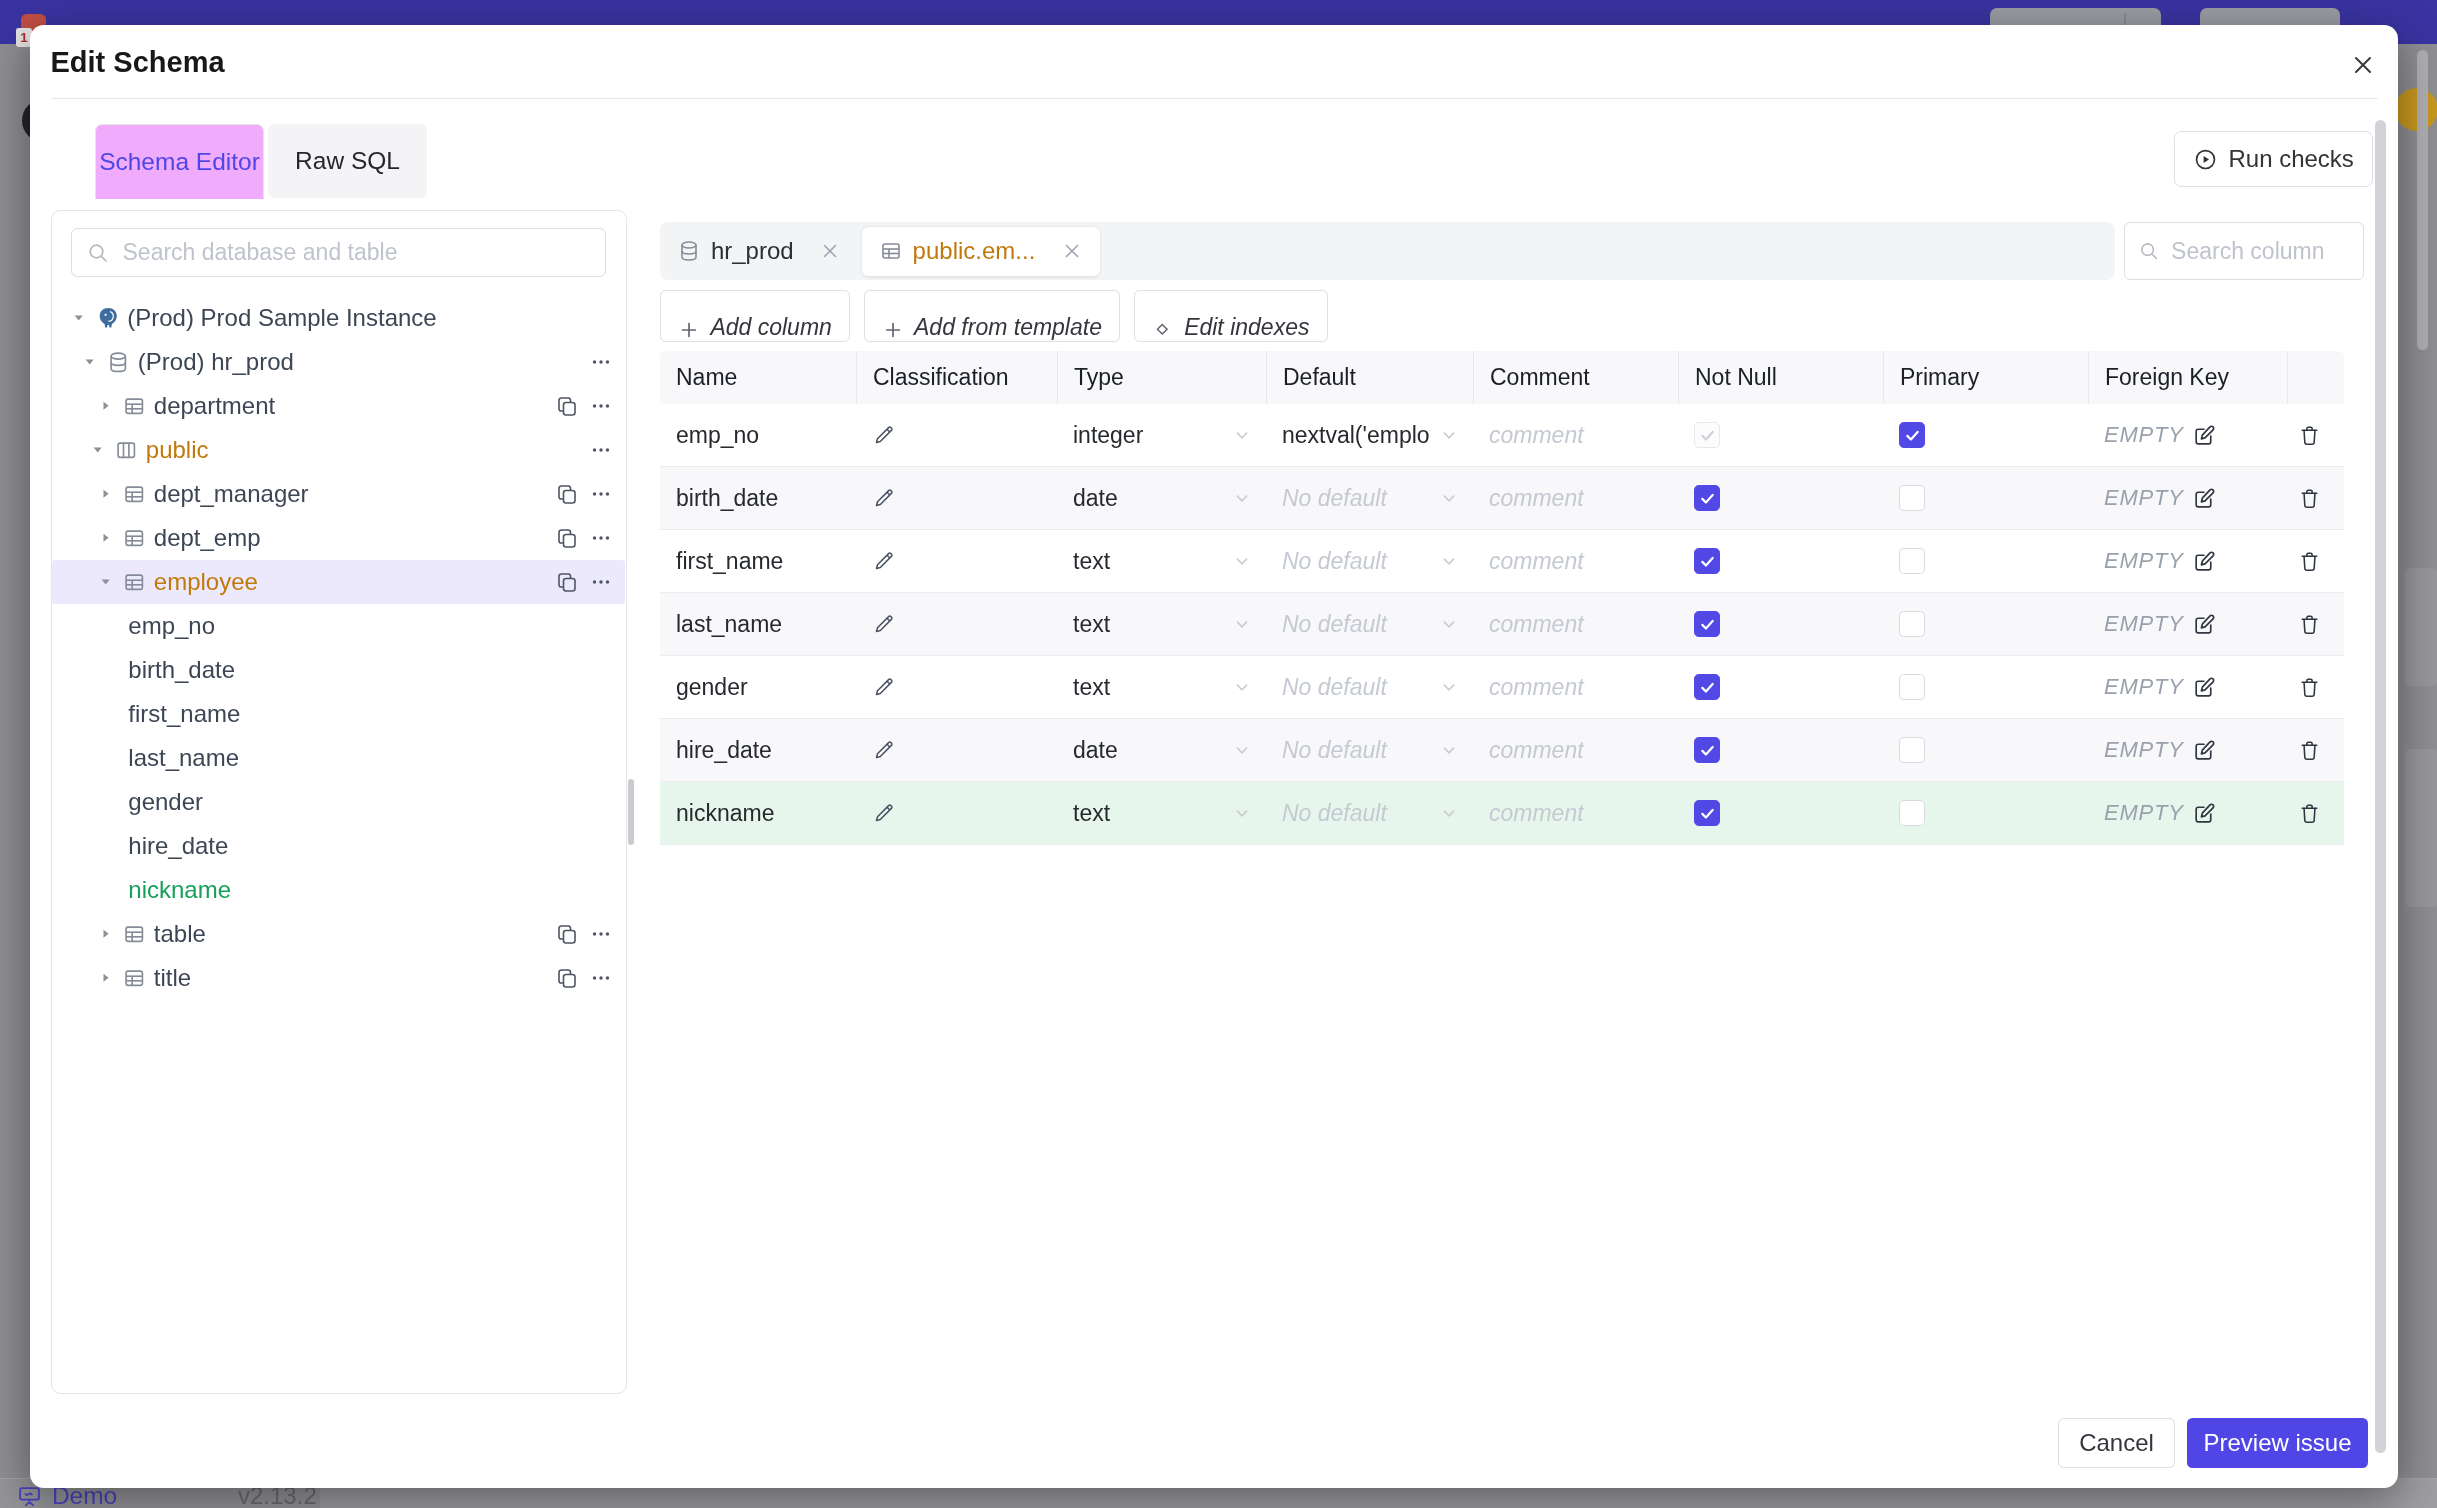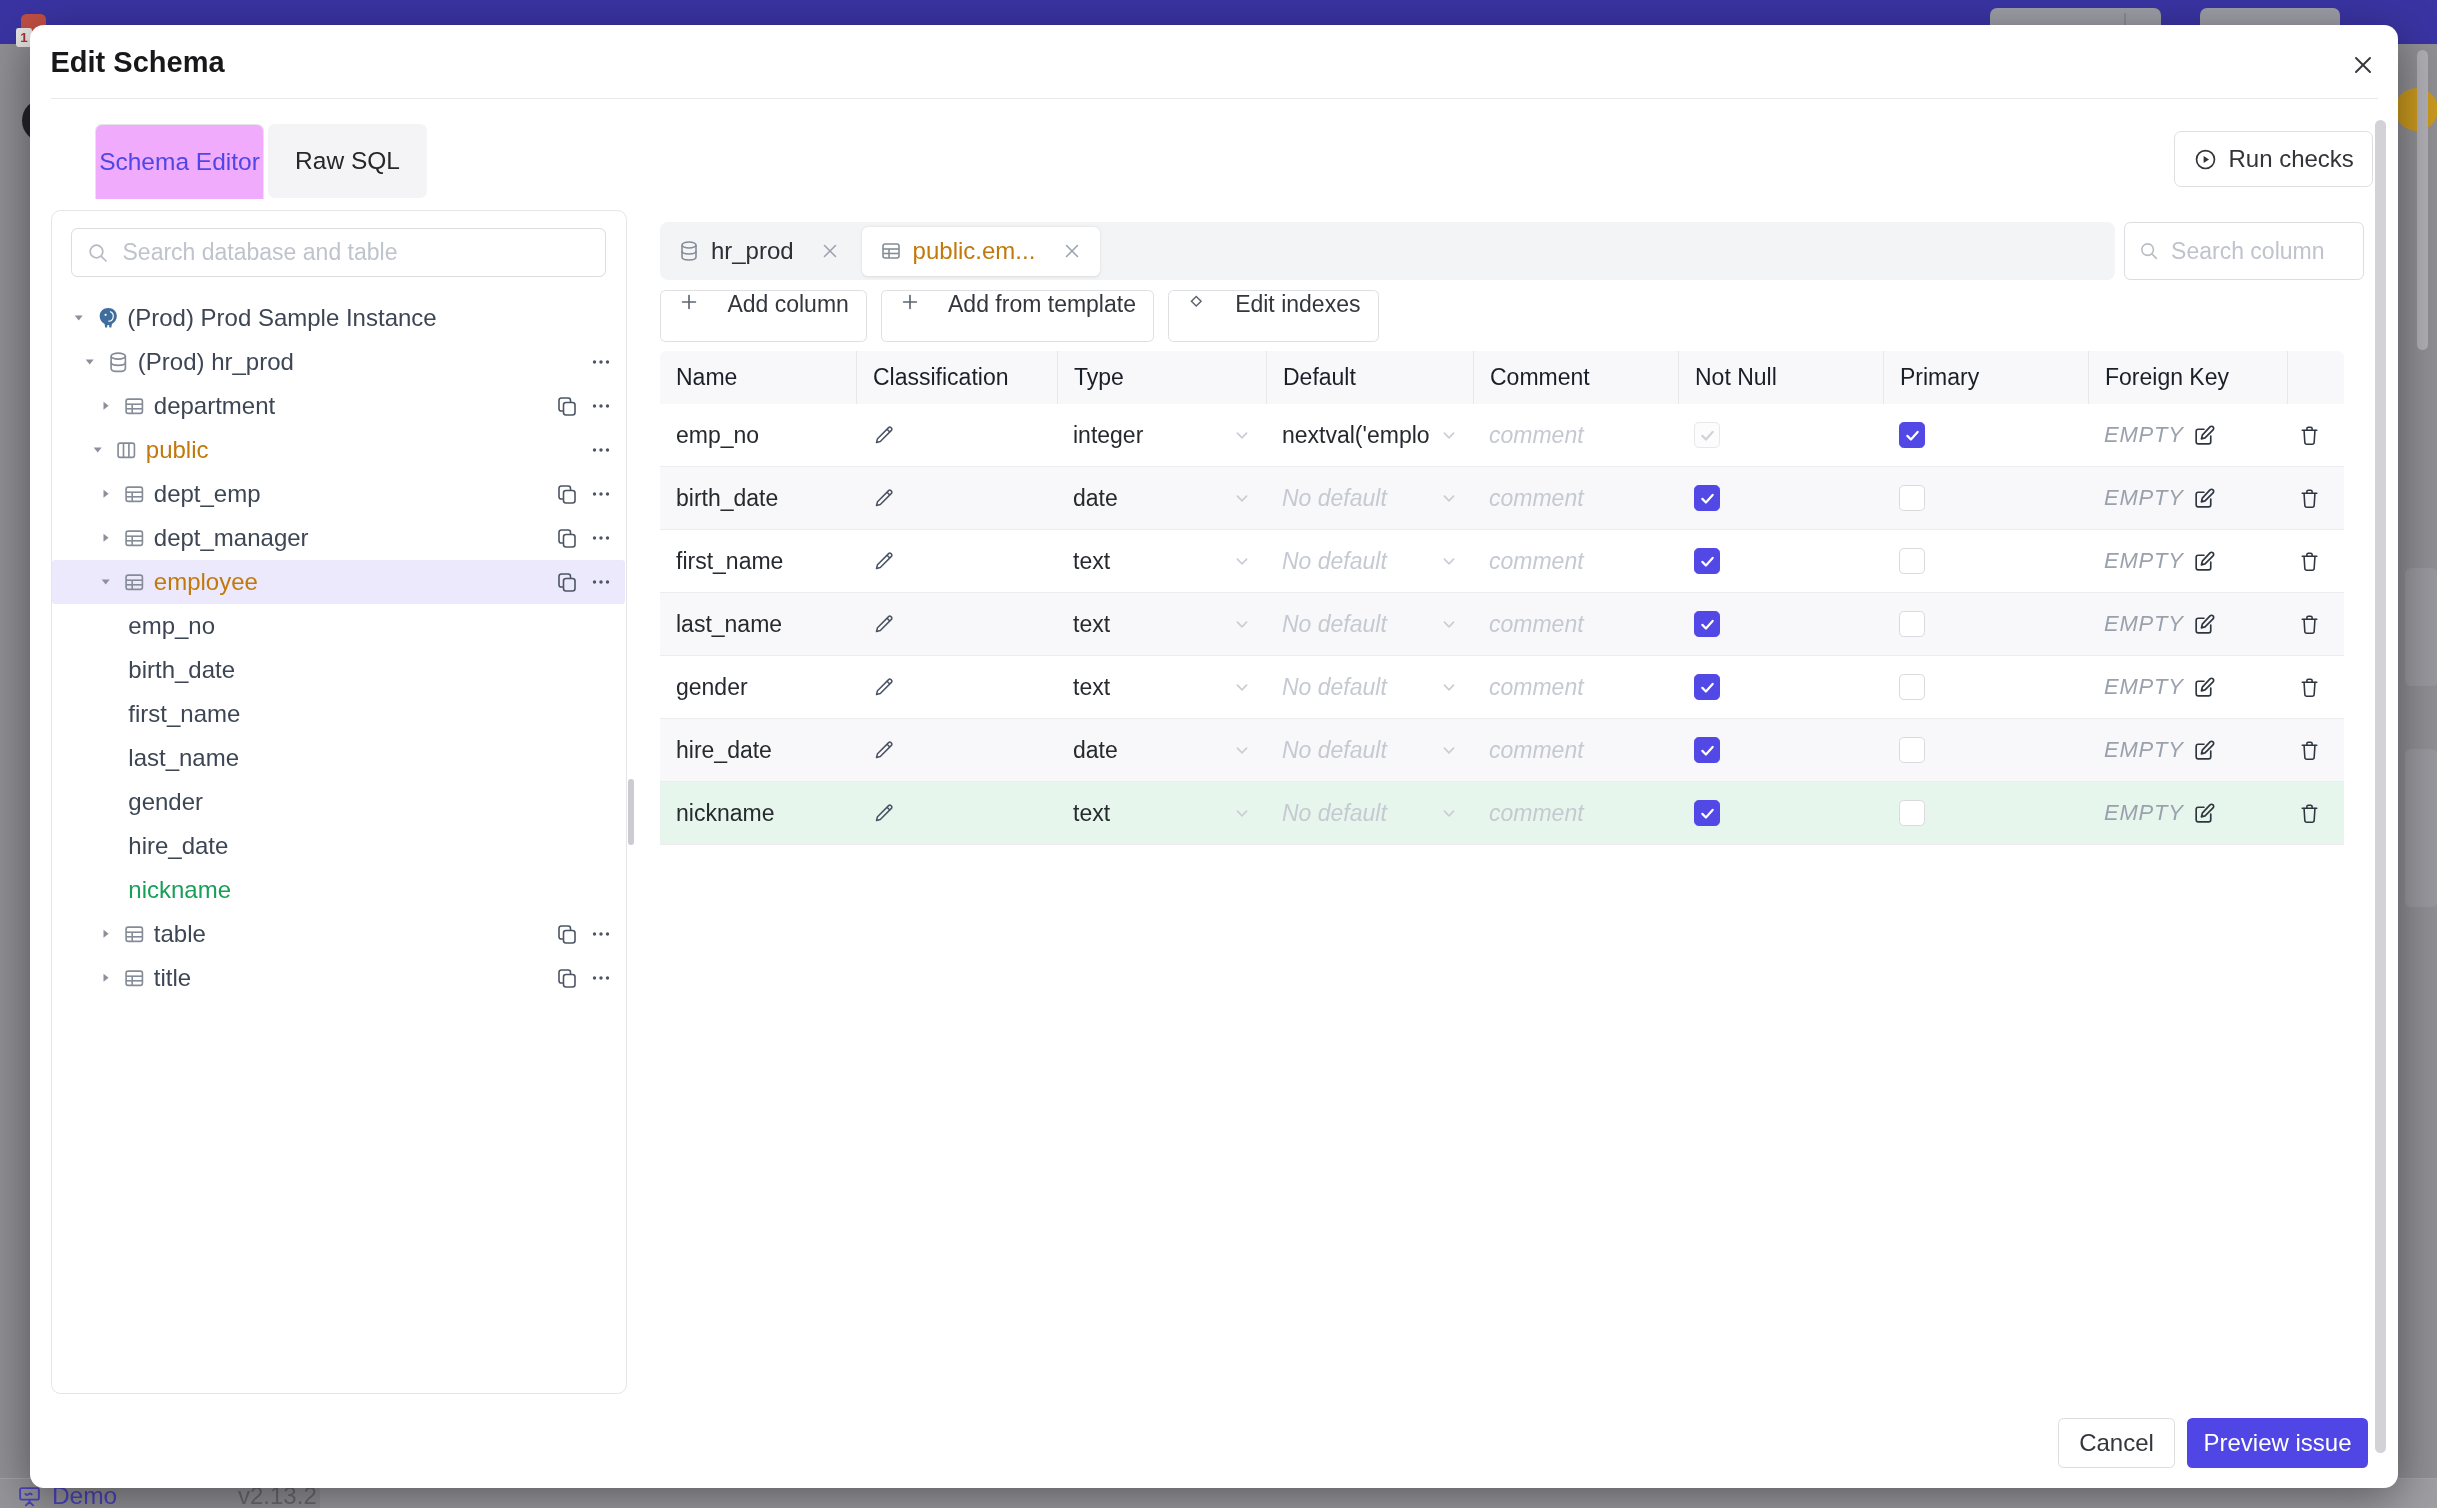--- a/index.html
+++ b/index.html
@@ -70,22 +70,22 @@
   .tabstrip{left:630px;top:197px;width:1455px;height:58px;background:#f3f4f6;border-radius:8px;
     display:flex;align-items:center;}
   .etab{display:flex;align-items:center;gap:9.5px;padding:0 17.4px;height:58px;font-size:24px;color:#2b2f36;}
   .etab .eticon{width:24px;height:24px;color:#858c97;}
   .etab .eclose{width:22px;height:22px;color:#9ca3af;margin-left:16px;cursor:pointer;}
   .etab.active{height:49px;margin:0 3.2px;background:#fff;border-radius:6.3px;box-shadow:0 0.8px 3.2px rgba(0,0,0,.10);color:#c2790c;text-align:right;}
   .col-search{left:2094px;top:197px;width:240px;height:58px;border:0.8px solid #dcdce1;border-radius:6.3px;
     display:flex;align-items:center;gap:9.5px;padding:0 12.6px;box-sizing:border-box;color:#9ca1ab;background:#fff;}
 
   .toolbar{left:630px;top:265px;height:52px;display:flex;gap:13.4px;}
-  .tbtn{height:50px;border:0.8px solid #dfdfe3;border-radius:5.5px;background:#fff;display:flex;align-items:flex-start;
-    gap:27px;padding:0 17.4px;font-size:23px;color:#33363c;cursor:pointer;}
+  .tbtn{height:50px;border:0.8px solid #dfdfe3;border-radius:5.5px;background:#fff;display:flex;align-items:flex-end;
+    gap:10px;padding:0 17.4px;font-size:23px;color:#33363c;cursor:pointer;font-style:italic;}
   .tbtn .bicon{width:22px;height:22px;color:#5d6470;}
 
   
   .stable{left:630px;top:326px;width:1684px;}
   .thead,.trow{display:grid;grid-template-columns:196px 201px 209px 207px 205px 205px 205px 199px 55px;}
   .thead{height:53px;background:#f8f8fa;border-radius:6.3px 6.3px 0 0;}
   .th{display:flex;align-items:center;padding-left:16px;font-size:23px;color:#1b1f27;font-weight:500;box-sizing:border-box;}
   .th:not(:first-child){border-left:0.8px solid #e8e8ec;}
   .trow{height:62px;border-bottom:0.8px solid #ededf0;background:#fff;}
   .trow.zebra{background:#f8f8fa;}
@@ -273,21 +273,21 @@
             </svg>
           </span>
           <span class="ticon">
             <svg width="24.5" height="24.5" viewBox="0 0 24 24" fill="none" stroke="currentColor" stroke-width="1.6">
               <rect x="4" y="5" width="16" height="14" rx="2"></rect>
               <line x1="4" y1="10" x2="20" y2="10"></line>
               <line x1="4" y1="14.5" x2="20" y2="14.5"></line>
               <line x1="10" y1="10" x2="10" y2="19"></line>
             </svg>
           </span>
-          <span class="tlabel">dept_emp</span>
+          <span class="tlabel">dept_manager</span>
           <span class="tree-spacer"></span>
           <span class="row-act">
             <svg width="24" height="24" viewBox="0 0 24 24" fill="none" stroke="currentColor" stroke-width="1.6">
               <rect x="8.5" y="8.5" width="11.5" height="12.5" rx="2.5"></rect>
               <path d="M15.5 8.5V6.3a2.3 2.3 0 0 0-2.3-2.3H6.3A2.3 2.3 0 0 0 4 6.3v8.4A2.3 2.3 0 0 0 6.3 17h2.2"></path>
             </svg>
           </span>
           <span class="row-act">
             <svg width="24" height="24" viewBox="0 0 24 24" fill="currentColor">
               <circle cx="5.5" cy="12" r="1.7"></circle>
@@ -303,21 +303,21 @@
             </svg>
           </span>
           <span class="ticon">
             <svg width="24.5" height="24.5" viewBox="0 0 24 24" fill="none" stroke="currentColor" stroke-width="1.6">
               <rect x="4" y="5" width="16" height="14" rx="2"></rect>
               <line x1="4" y1="10" x2="20" y2="10"></line>
               <line x1="4" y1="14.5" x2="20" y2="14.5"></line>
               <line x1="10" y1="10" x2="10" y2="19"></line>
             </svg>
           </span>
-          <span class="tlabel">dept_manager</span>
+          <span class="tlabel">dept_emp</span>
           <span class="tree-spacer"></span>
           <span class="row-act">
             <svg width="24" height="24" viewBox="0 0 24 24" fill="none" stroke="currentColor" stroke-width="1.6">
               <rect x="8.5" y="8.5" width="11.5" height="12.5" rx="2.5"></rect>
               <path d="M15.5 8.5V6.3a2.3 2.3 0 0 0-2.3-2.3H6.3A2.3 2.3 0 0 0 4 6.3v8.4A2.3 2.3 0 0 0 6.3 17h2.2"></path>
             </svg>
           </span>
           <span class="row-act">
             <svg width="24" height="24" viewBox="0 0 24 24" fill="currentColor">
               <circle cx="5.5" cy="12" r="1.7"></circle>

